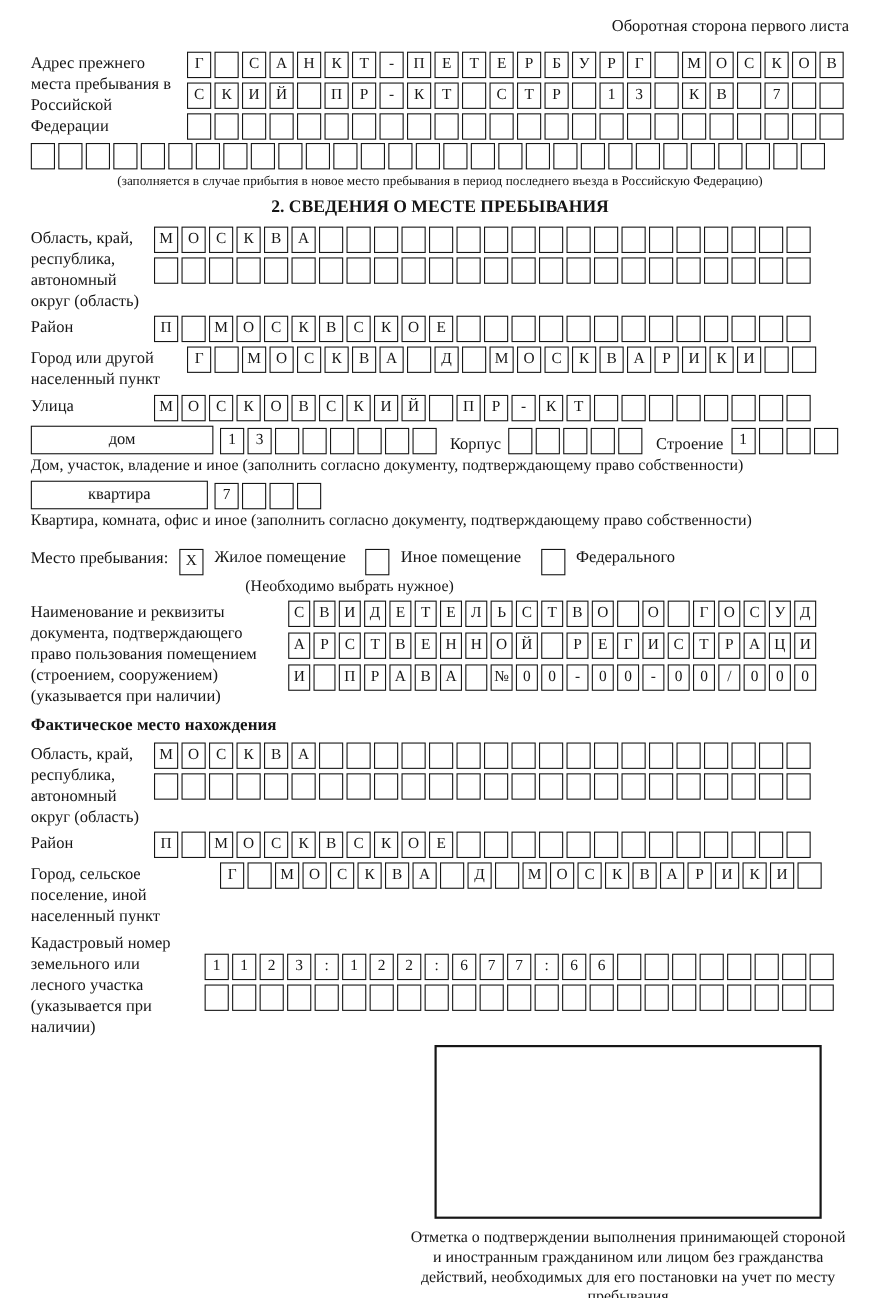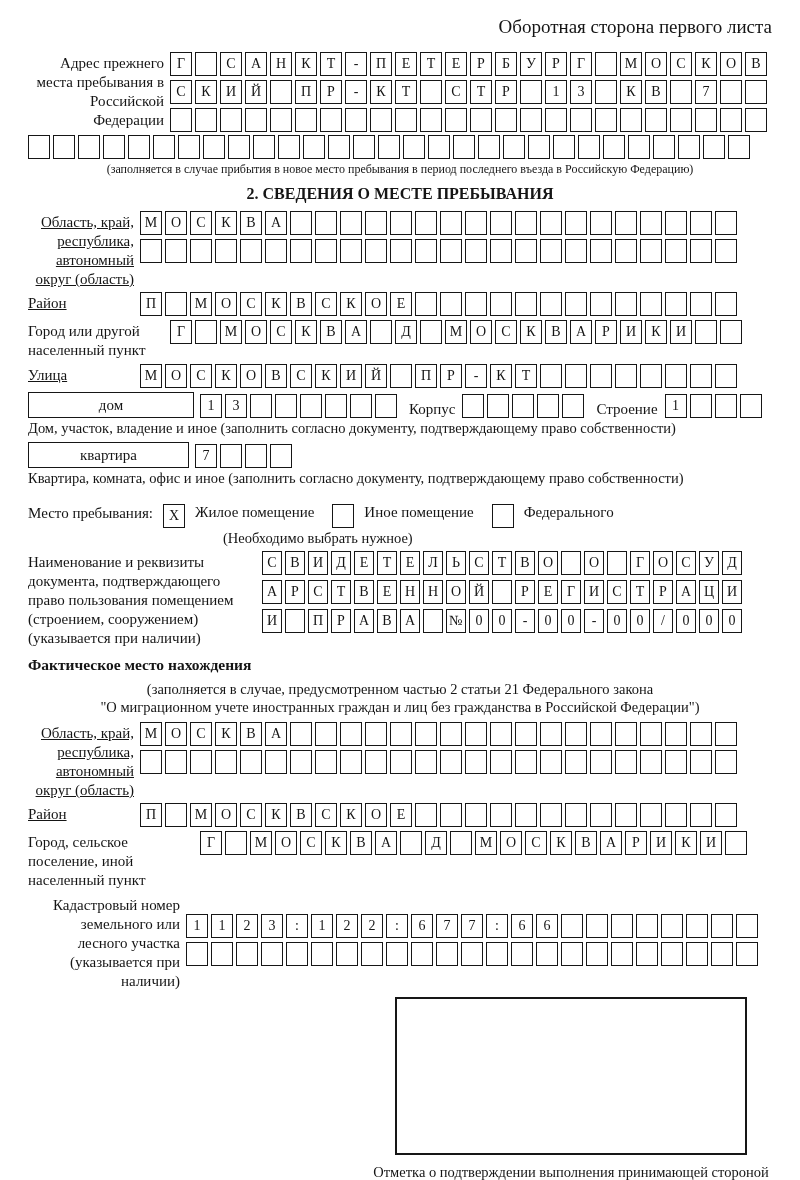--- a/index.html
+++ b/index.html
@@ -6,36 +6,36 @@
   html, body { background: #ffffff; }
   body {
     width: 800px; height: 1180px;
     color: #151515;
     font-family: "Liberation Serif", "DejaVu Serif", serif;
     font-size: 15px;
     overflow: hidden;
   }
   .sheet { padding: 6px 28px 0 28px; }
 
-  .header-note { text-align: right; margin: 10px 0 14px 0; font-size: 19px; }
+  .header-note { text-align: right; margin: 10px 0 14px 0; font-size: 15px; }
 
   .cells { display: flex; gap: 3px; }
   .cell {
     flex: none; width: 22px; height: 24px;
     border: 1.6px solid #161616;
     display: flex; align-items: center; justify-content: center;
     font-size: 14px; line-height: 1; background: #fff;
   }
   .cells.small .cell { width: 20px; }
 
   .rows { display: flex; flex-direction: column; gap: 4px; }
-  .group { display: flex; margin-bottom: 3px; text-align: right; }
+  .group { display: flex; margin-bottom: 3px; }
   .frow { display: flex; margin-bottom: 4px; }
   .flabel { flex: none; line-height: 19px; padding-top: 2px; padding-right: 6px; }
-  .w112 { width: 112px; text-decoration: underline; } .w142 { width: 142px; } .w168 { width: 172px; }
+  .w112 { width: 112px; } .w142 { width: 142px; } .w168 { width: 172px; }
   .w155 { width: 158px; } .w225 { width: 234px; }
 
   .fullrow { margin-bottom: 3px; }
   .note-center { text-align: center; font-size: 12px; margin-bottom: 2px; }
   .sec-title { text-align: center; font-weight: bold; font-size: 16px; margin: 8px 0 8px 0; }
 
   .house-row { display: flex; align-items: flex-end; margin: 2px 0 2px 0; }
   .wide-box {
     border: 1.8px solid #161616; height: 26px;
     display: flex; align-items: center; justify-content: center;
@@ -455,24 +455,20 @@
           <span class="cell">0</span>
           <span class="cell">/</span>
           <span class="cell">0</span>
           <span class="cell">0</span>
           <span class="cell">0</span>
         </div>
     </div>
   </div>
 
   <div class="fact-title">Фактическое место нахождения</div>
-  <div class="fact-notes">
-    <div class="fact-note">(заполняется в случае, предусмотренном частью 2 статьи 21 Федерального закона</div>
-    <div class="fact-note">"О миграционном учете иностранных граждан и лиц без гражданства в Российской Федерации")</div>
-  </div>
 
   <div class="group">
     <div class="flabel w112">Область, край, республика, автономный округ (область)</div>
     <div class="rows">
       <div class="cells">
           <span class="cell">М</span>
           <span class="cell">О</span>
           <span class="cell">С</span>
           <span class="cell">К</span>
           <span class="cell">В</span>

